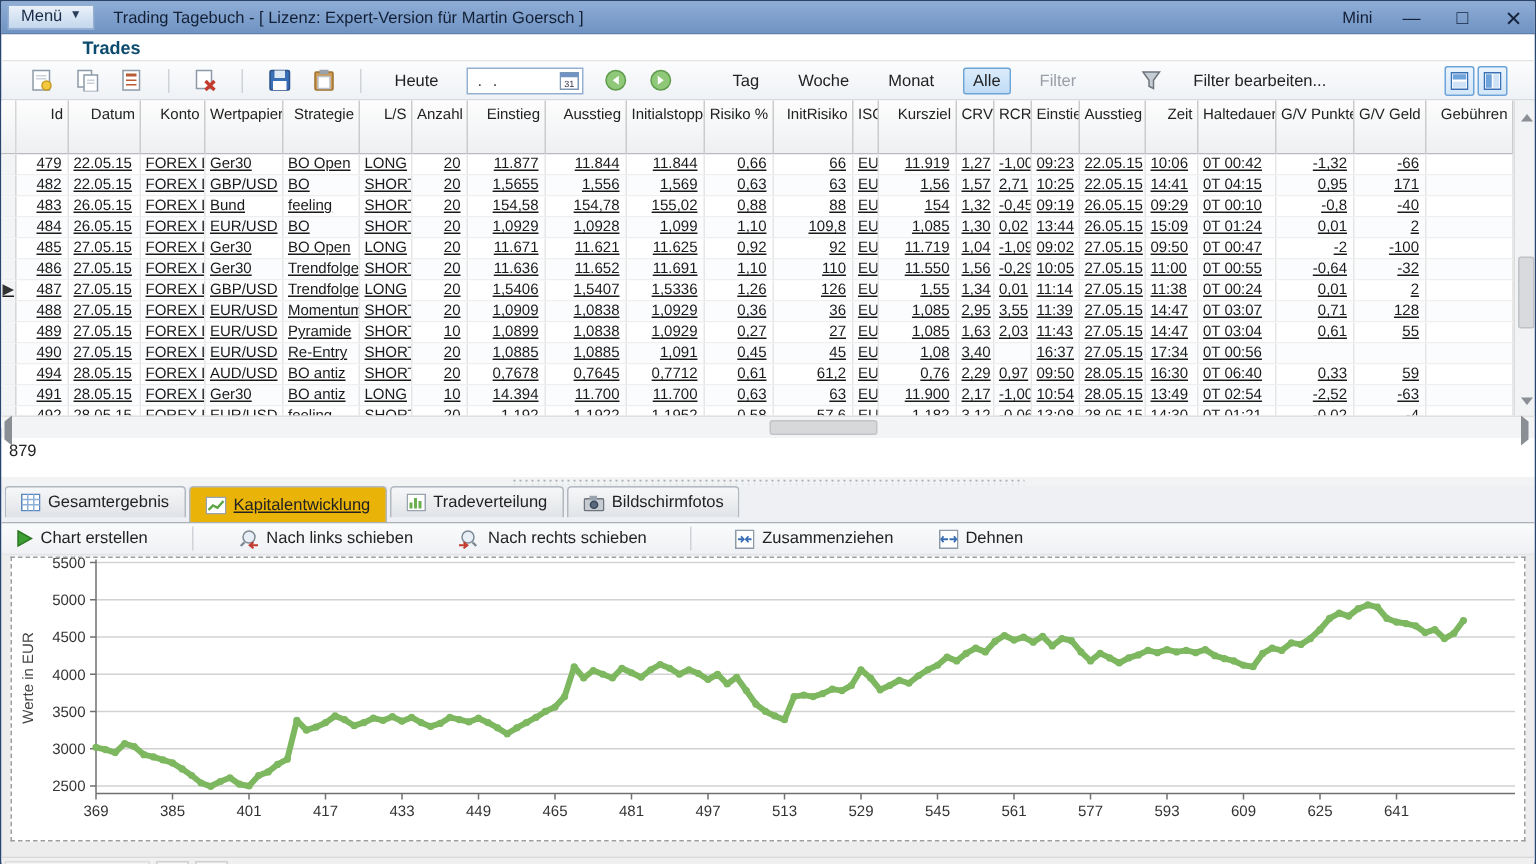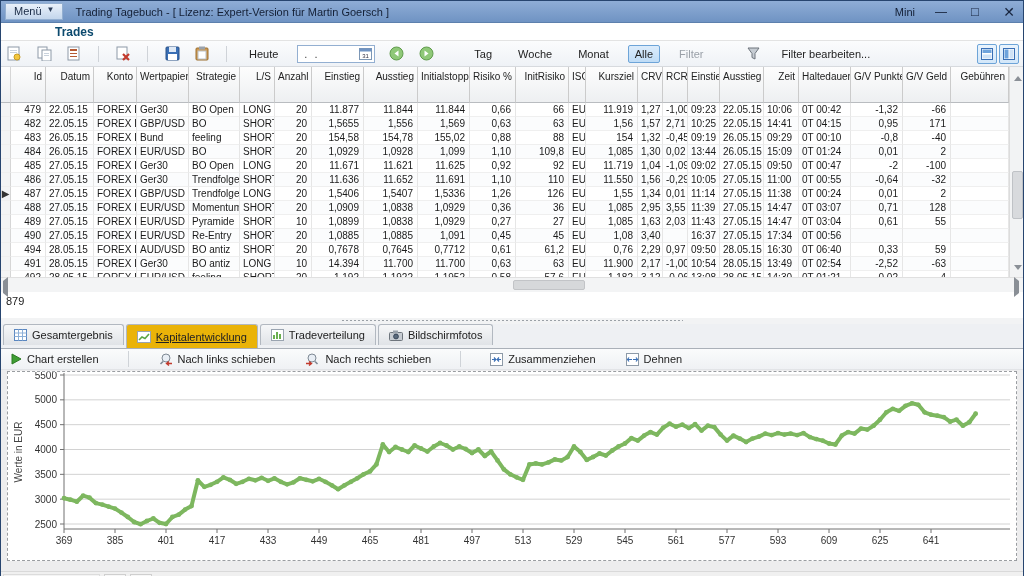--- a/index.html
+++ b/index.html
@@ -13,38 +13,38 @@
   .menu-btn .car { font-size:8px; color:#2a3c58; }
   .win-title { margin-left:12px; color:#131f35; font-size:11px; }
   .tb-right { margin-left:auto; display:flex; align-items:center; gap:18px; color:#131f35; }
   .winbtn { font-size:12px; color:#17243d; width:16px; text-align:center; }
 
   
   .section-bar { height:18px; flex:0 0 18px; background:#fff; border-bottom:1px solid #e3e3e3; display:flex; align-items:center; padding-left:6px; }
   .section-bar b { font-size:12px; color:#0c4a6e;margin-left:48px; }
 
   
-  .toolbar { height:26px; flex:0 0 26px; background:linear-gradient(#fbfcfd,#eff2f6); border-bottom:1px solid #d7dade; display:flex; align-items:center; padding:0 4px; gap:12px; }
+  .toolbar { height:26px; flex:0 0 26px; background:linear-gradient(#fbfcfd,#eff2f6); border-bottom:1px solid #d7dade; display:flex; align-items:center; padding:0 18px; gap:12px; }
   .ticon { width:18px; height:18px; display:flex; align-items:center; justify-content:center; border-radius:2px; }
   .tsep { width:1px; height:16px; background:#cfd3d8; margin:0 3px; }
   .flatbtn { padding:2px 6px; color:#222; border:1px solid transparent; border-radius:2px; }
   .flatbtn.sel { background:linear-gradient(#dcecfb,#bfdcf6); border:1px solid #6da4d8; }
   .flatbtn.dis { color:#9aa0a8; }
   .datefield { width:78px; height:18px; border:1px solid #93afd1; background:#fff; display:flex; align-items:center; padding:0 2px 0 6px; color:#555; }
   .datefield .dv { flex:1; letter-spacing:2px; color:#444; }
   .view-toggles { margin-left:auto; display:flex; gap:2px; }
   .vt { width:20px; height:20px; border:1px solid #6da4d8; background:linear-gradient(#eaf4fd,#d3e7f9); display:flex; align-items:center; justify-content:center; border-radius:2px; }
 
   
   .tablewrap { flex:0 0 196px; display:flex; }
   .tgrid { width:1008px; }
   .thead { display:grid; height:36px; background:linear-gradient(#fdfdfd,#edeff1);text-align:right; }
   .thead .hc { border-right:1px solid #cbcbcb; border-bottom:1px solid #b9bcc0; padding:4px 3px 0 3px; font-size:10px; color:#222; white-space:nowrap; overflow:hidden; }
   .rows { height:174px; display:flex; flex-direction:column; }
-  .trow { display:grid; flex:1 1 auto; background:#fff; }
+  .trow { display:grid; flex:1 1 auto; background:#fff;text-decoration:underline; }
   .trow:nth-child(even) { background:#fbfcfd; }
   .trow .c { border-right:1px solid #e6e6e6; border-bottom:1px solid #efefef; padding:1px 3px; font-size:10px; white-space:nowrap; overflow:hidden; line-height:11px; }
   .trow .c.r { text-align:right; padding-right:4px; }
   .mk { background:#f3f4f5; border-right:1px solid #d6d6d6 !important; color:#333; font-size:7px; display:flex; align-items:center; justify-content:center; padding:0 !important; }
   .thead .mk { background:linear-gradient(#fdfdfd,#edeff1); }
   .vscroll { width:16px; background:#f2f3f4; border-left:1px solid #dcdcdc; position:relative; }
   .sarrow { position:absolute; left:0; width:15px; height:15px; display:flex; align-items:center; justify-content:center; }
   .sarrow.up { top:4px; } .sarrow.down { bottom:2px; }
   .tri-up { width:0; height:0; border-left:4px solid transparent; border-right:4px solid transparent; border-bottom:5px solid #8a8f96; }
   .tri-down { width:0; height:0; border-left:4px solid transparent; border-right:4px solid transparent; border-top:5px solid #8a8f96; }

